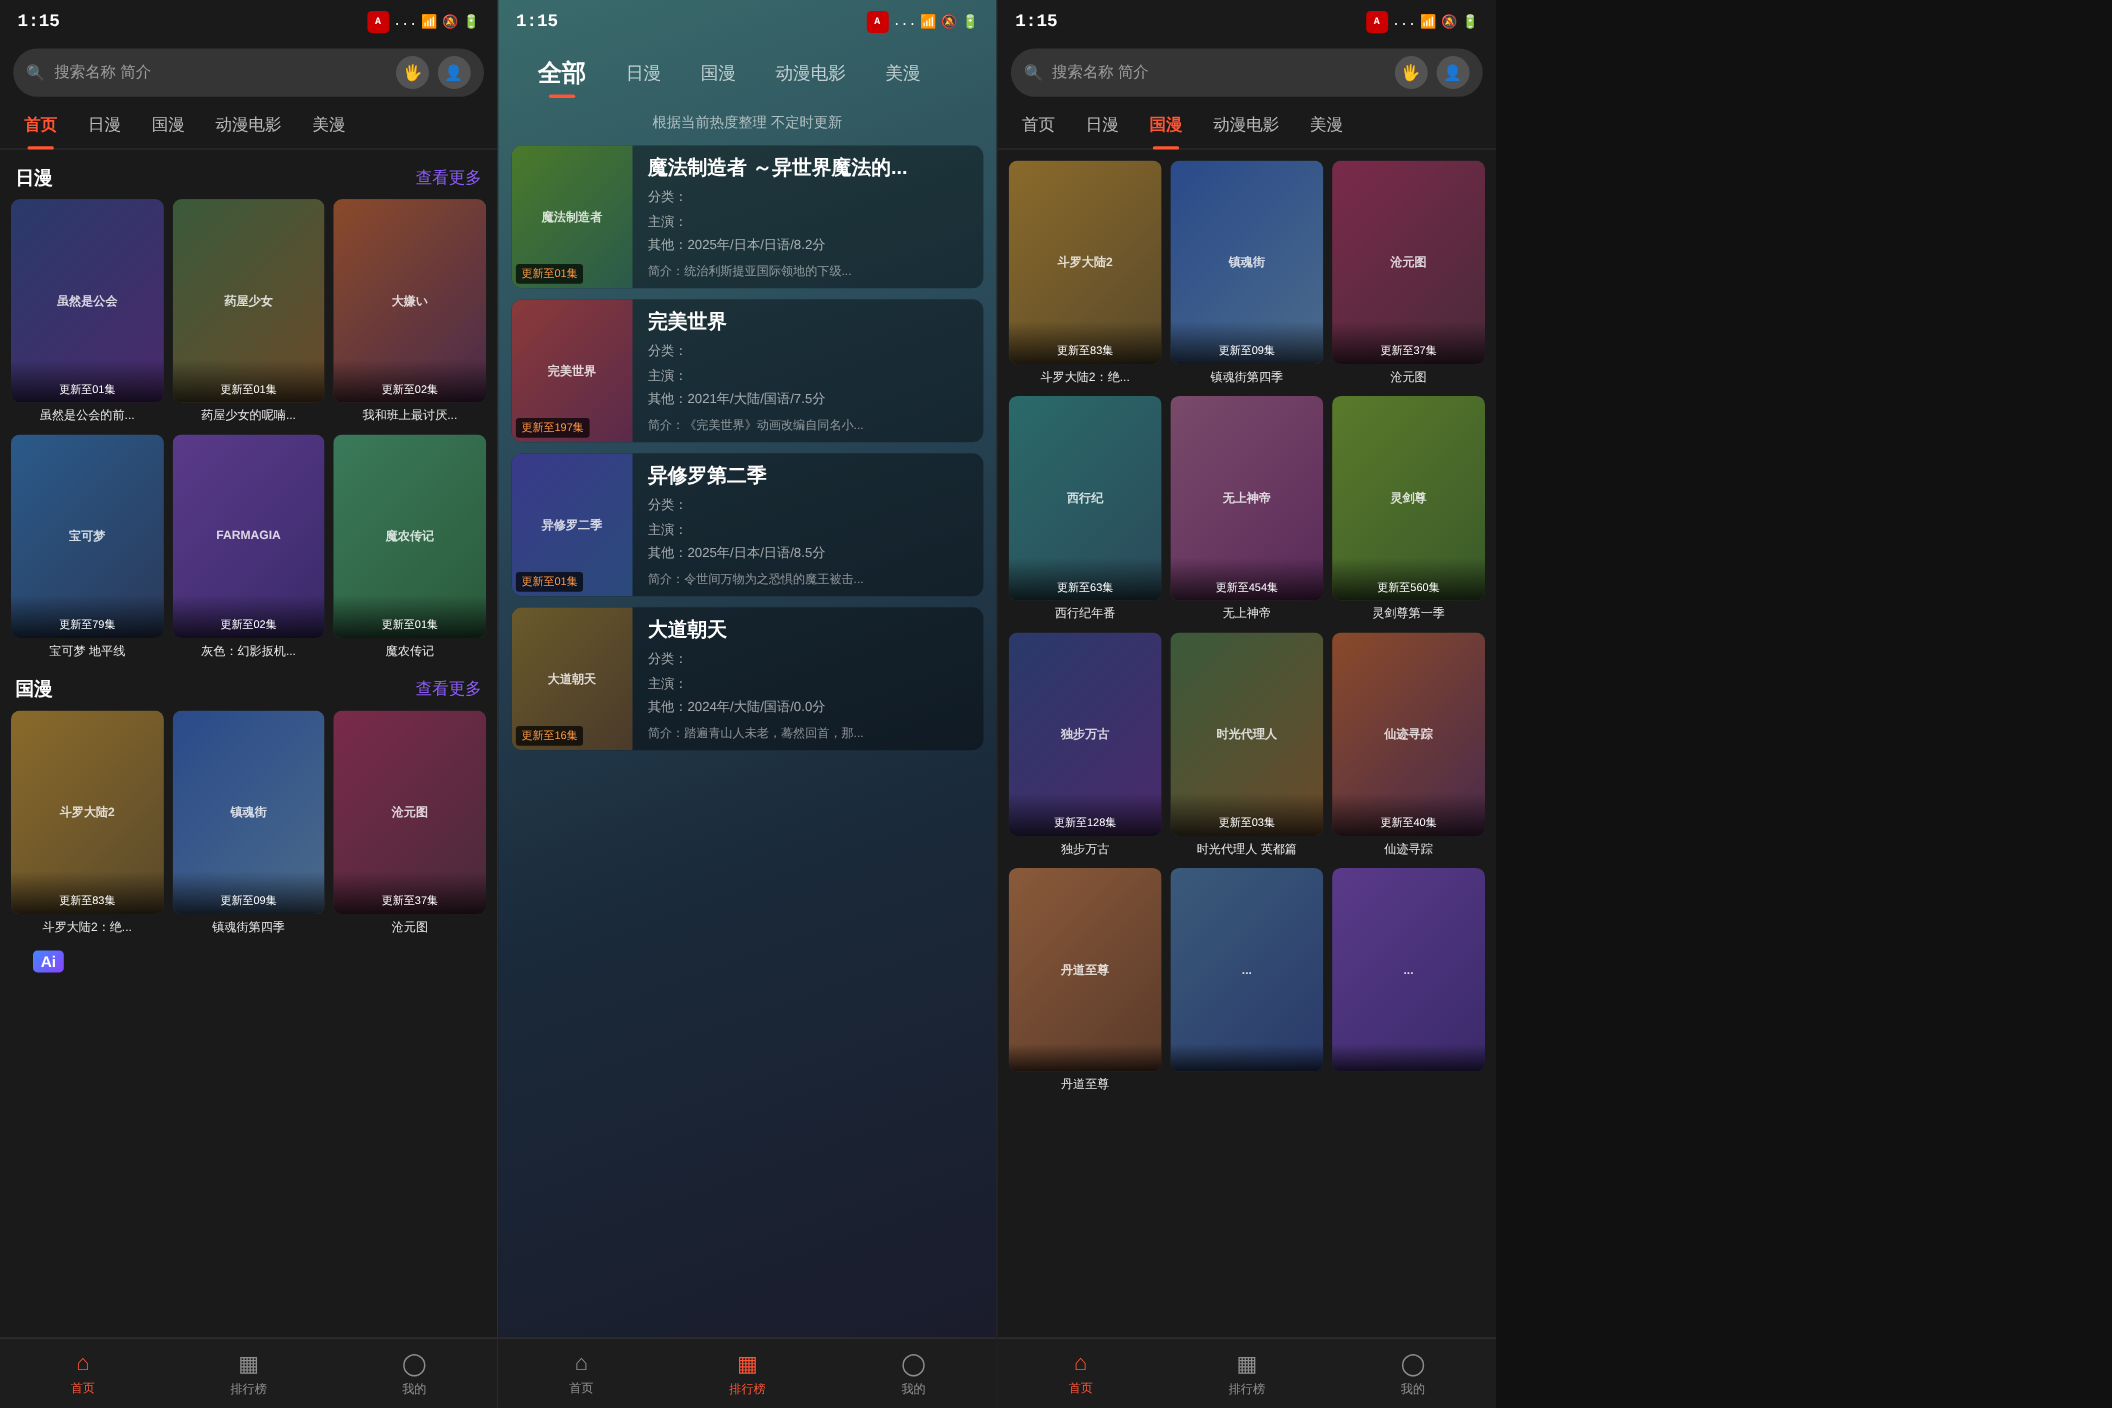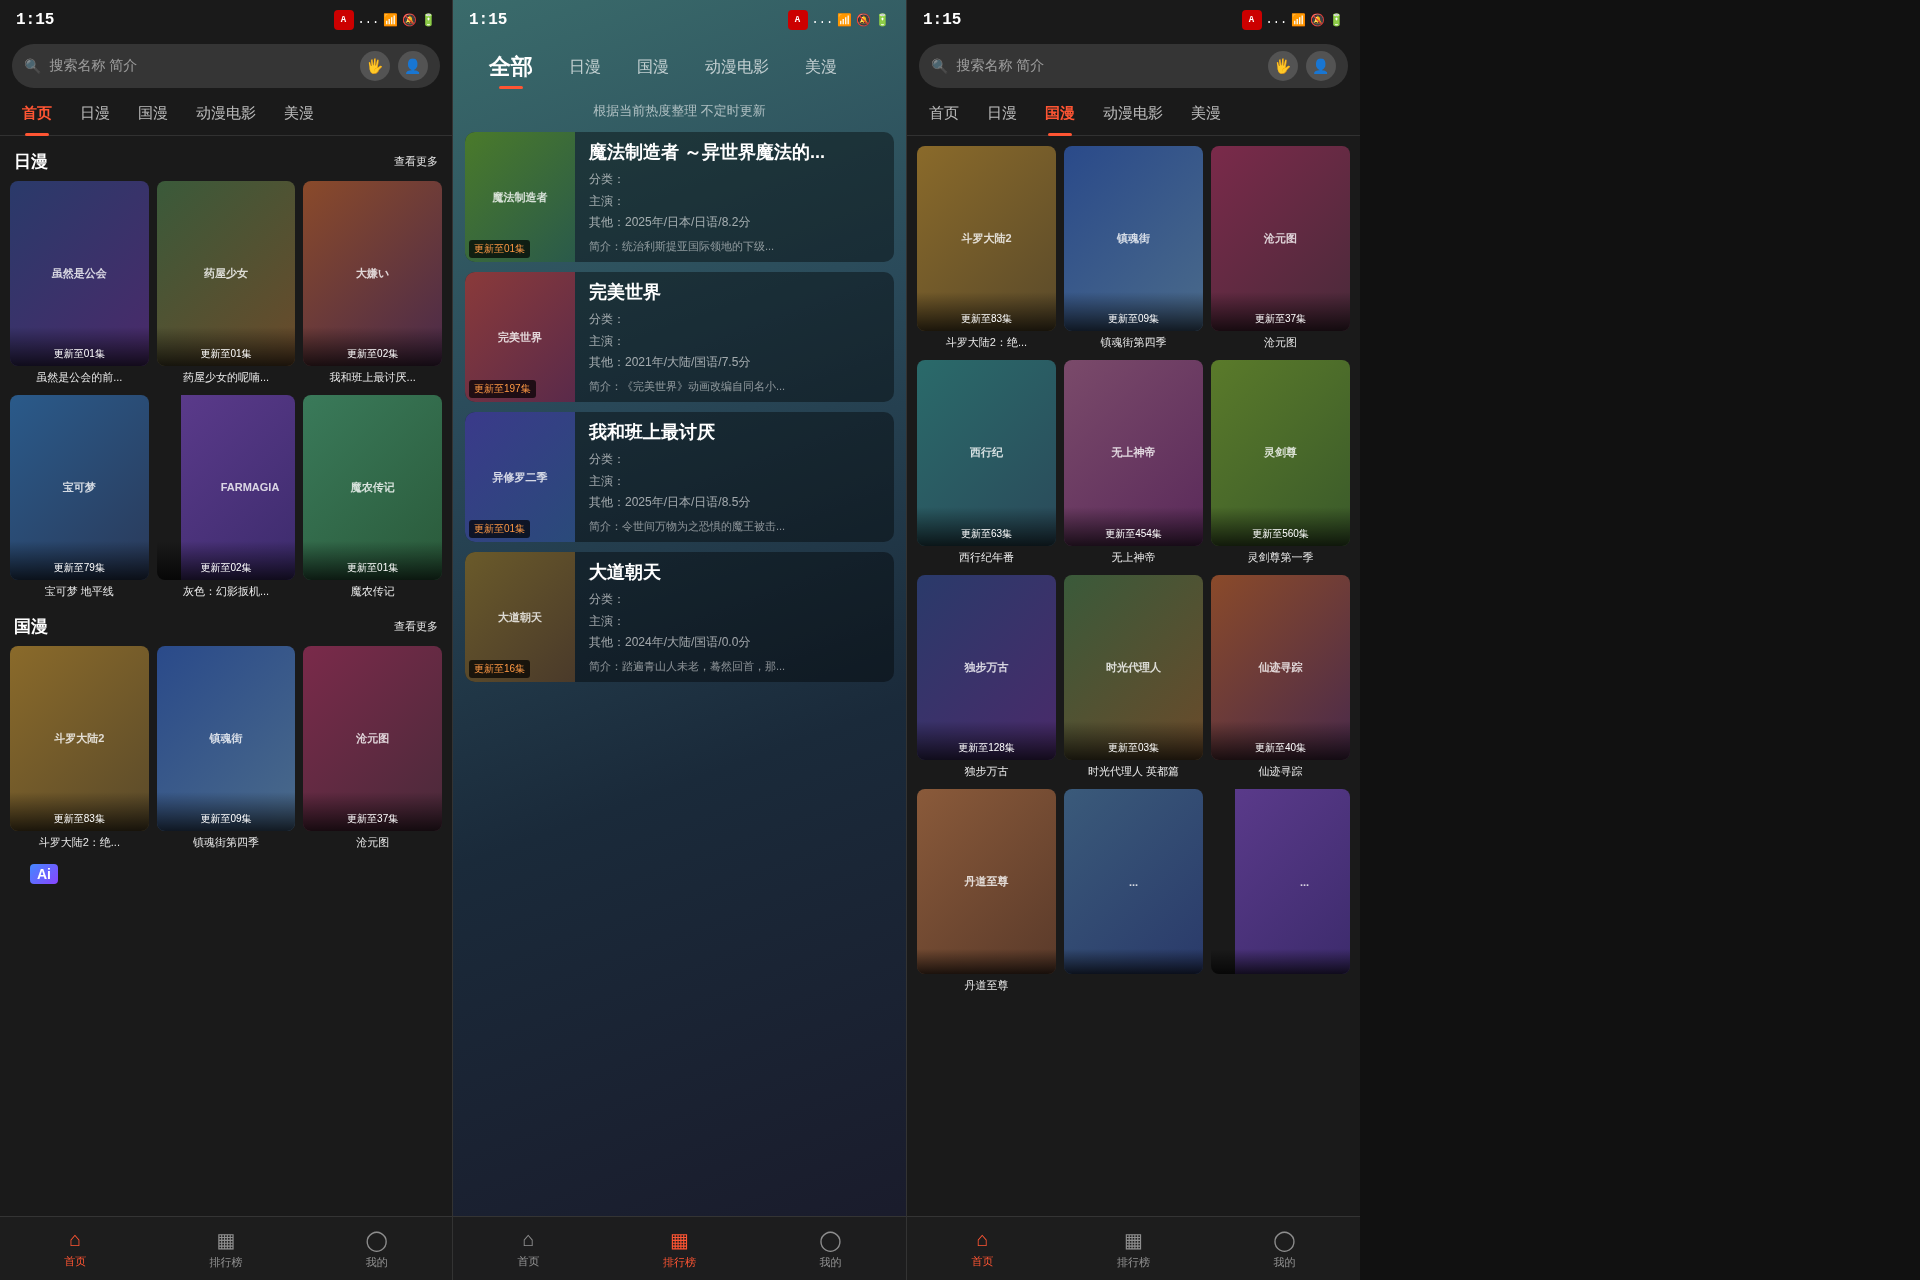--- a/index.html
+++ b/index.html
@@ -147,22 +147,22 @@
       justify-content: space-between;
       padding: 14px 14px 8px;
       flex-shrink: 0;
     }
     .section-title {
       color: #fff;
       font-size: 17px;
       font-weight: bold;
     }
     .section-more {
-      color: #e5e5e5;
-      font-size: 11px;
+      color: #8b5cf6;
+      font-size: 15px;
     }
 
     
     .anime-grid {
       display: grid;
       grid-template-columns: repeat(3, 1fr);
       gap: 8px;
       padding: 0 10px;
       flex-shrink: 0;
     }
@@ -319,21 +319,21 @@
       overflow: hidden;
       text-overflow: ellipsis;
       white-space: nowrap;
     }
 
     
     .c1 { background: linear-gradient(135deg, #2a3a6a, #4a2a6a); }
     .c2 { background: linear-gradient(135deg, #3a5a3a, #6a4a2a); }
     .c3 { background: linear-gradient(135deg, #8a4a2a, #4a2a4a); }
     .c4 { background: linear-gradient(135deg, #2a5a8a, #2a3a5a); }
-    .c5 { background: linear-gradient(135deg, #5a3a8a, #3a2a6a); margin-left: 24px; }
+    .c5 { background: linear-gradient(135deg, #5a3a8a, #3a2a6a); }
     .c6 { background: linear-gradient(135deg, #3a7a5a, #2a5a3a); }
     .c7 { background: linear-gradient(135deg, #8a6a2a, #5a4a2a); }
     .c8 { background: linear-gradient(135deg, #2a4a8a, #4a6a8a); }
     .c9 { background: linear-gradient(135deg, #7a2a4a, #4a2a3a); }
     .c10 { background: linear-gradient(135deg, #4a7a2a, #2a5a4a); }
     .c11 { background: linear-gradient(135deg, #8a3a3a, #5a2a4a); }
     .c12 { background: linear-gradient(135deg, #3a3a8a, #2a4a7a); }
     .c13 { background: linear-gradient(135deg, #6a5a2a, #4a3a2a); }
     .c14 { background: linear-gradient(135deg, #2a6a6a, #2a4a5a); }
     .c15 { background: linear-gradient(135deg, #7a4a6a, #5a2a5a); }
@@ -593,21 +593,21 @@
     </div>
 
     <div class="ranking-item">
       <div class="ranking-poster">
         <div class="ranking-poster-bg c12 fake-poster">
             <span class="fake-poster-title">异修罗二季</span>
           </div>
         <div class="poster-badge">更新至01集</div>
       </div>
       <div class="ranking-info">
-        <div class="ranking-title">我和班上最讨厌</div>
+        <div class="ranking-title">异修罗第二季</div>
         <div class="ranking-meta">
           <div>分类：</div>
           <div>主演：</div>
           <div>其他：2025年/日本/日语/8.5分</div>
         </div>
         <div class="ranking-desc">简介：令世间万物为之恐惧的魔王被击...</div>
       </div>
     </div>
 
     <div class="ranking-item">

